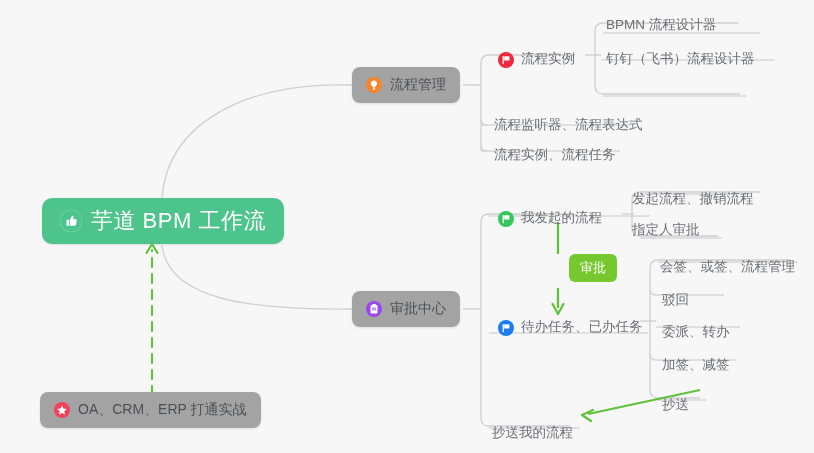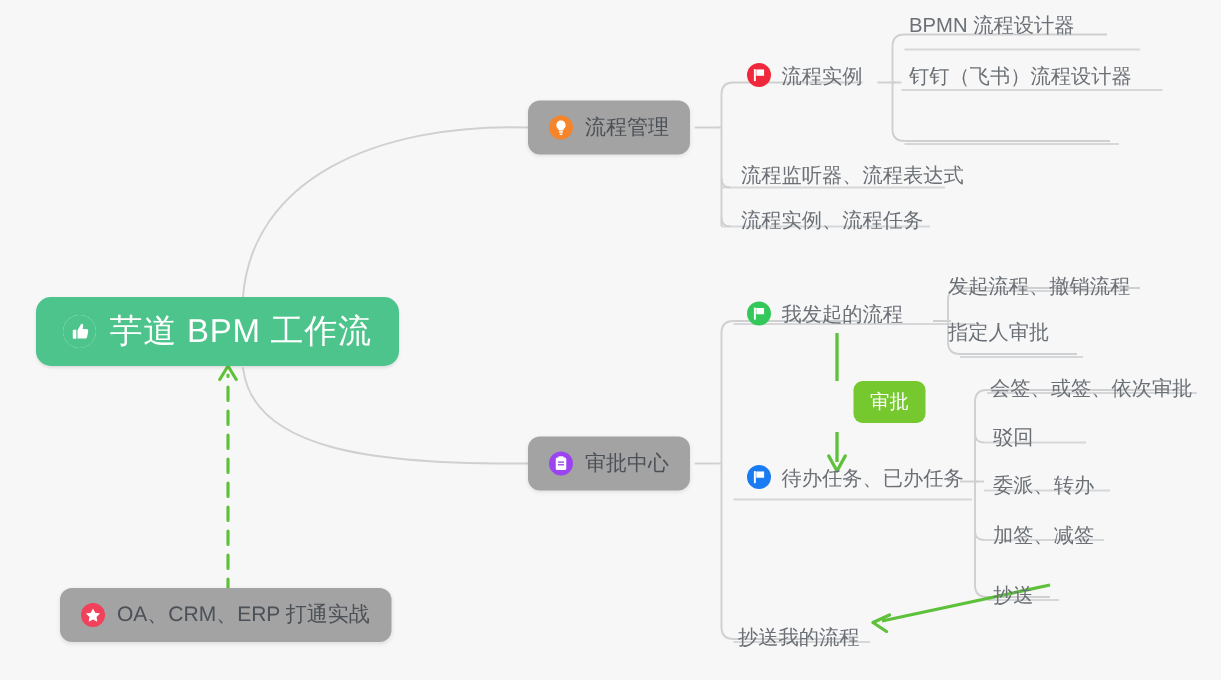--- a/index.html
+++ b/index.html
@@ -50,21 +50,21 @@
     color: #4b5157;
     box-shadow: 0 1px 3px rgba(0,0,0,0.10);
   }
   .card .label { margin-left: 8px; }
   
   .leaf {
     font-size: 13.5px;
     color: #6b7076;
     height: 26px;
     padding: 0 5px 0 4px;
-    align-items: flex-start;
+    align-items: flex-end;
   }
   .leaf .label { margin-left: 0; }
   .leaf.withicon .label { margin-left: 7px; }
   
   .tag {
     background: #76c82f;
     color: #ffffff;
     border-radius: 6px;
     font-size: 13px;
     height: 28px;
@@ -152,21 +152,21 @@
       <path d="M 558 288 L 558 308" fill="none" stroke="#5ec13a" stroke-width="2.2"></path>
       <path d="M 558 314 l -5.5 -10 M 558 314 l 5.5 -10" fill="none" stroke="#5ec13a" stroke-width="2.2" stroke-linecap="round"></path>
     </g>
 
     <g>
       <path d="M 700 390 L 588 414" fill="none" stroke="#5ec13a" stroke-width="2.2"></path>
       <path d="M 582 415 l 11 -5 M 582 415 l 9 6" fill="none" stroke="#5ec13a" stroke-width="2.2" stroke-linecap="round"></path>
     </g>
   </svg>
 
-  <div class="node root" style="left:24px; top:198px;">
+  <div class="node root" style="left:42px; top:198px;">
     <span class="ic big" style="background:#ffffff;">
       <svg width="22" height="22" viewBox="0 0 22 22">
         <circle cx="11" cy="11" r="11" fill="#4dc48b"></circle>
         <path d="M7.2 9.8h1.7v6H7.2a.7.7 0 0 1-.7-.7v-4.6c0-.4.3-.7.7-.7zM9.7 10.2l2.3-4.1c.1-.3.5-.4.8-.3.5.2.8.7.7 1.2l-.4 2.3h2.6c.7 0 1.2.6 1.1 1.3l-.7 3.9c-.1.7-.7 1.2-1.4 1.2H9.7v-5.5z" fill="#ffffff"></path>
       </svg>
     </span>
     <span class="label">芋道 BPM 工作流</span>
   </div>
 
   <div class="node card" style="left:352px; top:67px;">
@@ -245,21 +245,21 @@
     <span class="ic" style="background:#1a7cf0;">
       <svg width="16" height="16" viewBox="0 0 16 16">
         <rect x="4.6" y="4" width="1.3" height="8.2" rx="0.5" fill="#ffffff"></rect>
         <path d="M6.2 4.3h5.2v4.2H6.2z" fill="#ffffff"></path>
       </svg>
     </span>
     <span class="label">待办任务、已办任务</span>
   </div>
 
   <div class="node leaf" style="left:656px; top:250px;">
-    <span class="label">会签、或签、依次审批</span>
+    <span class="label">会签、或签、流程管理</span>
   </div>
 
   <div class="node leaf" style="left:658px; top:283px;">
     <span class="label">驳回</span>
   </div>
 
   <div class="node leaf" style="left:658px; top:315px;">
     <span class="label">委派、转办</span>
   </div>
 

